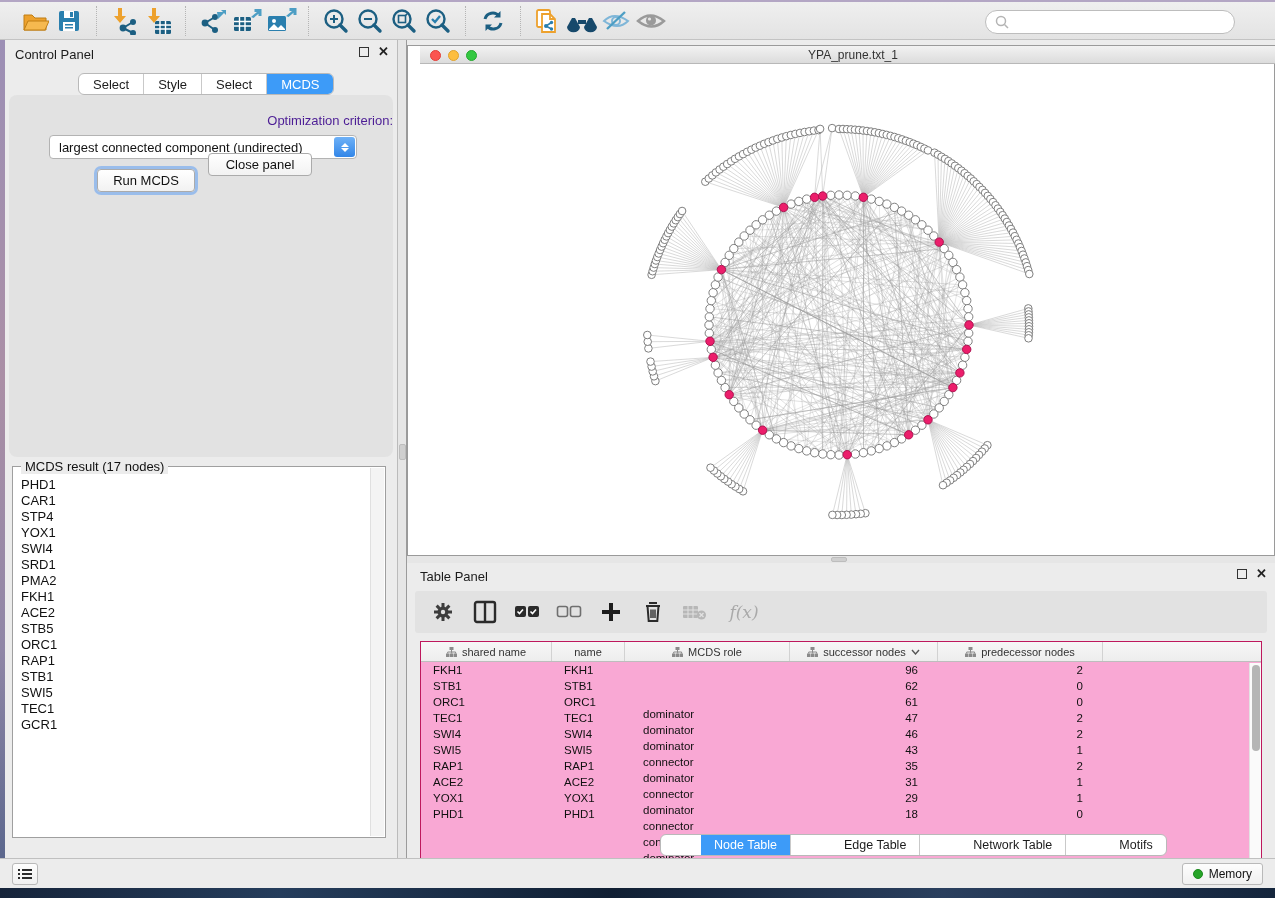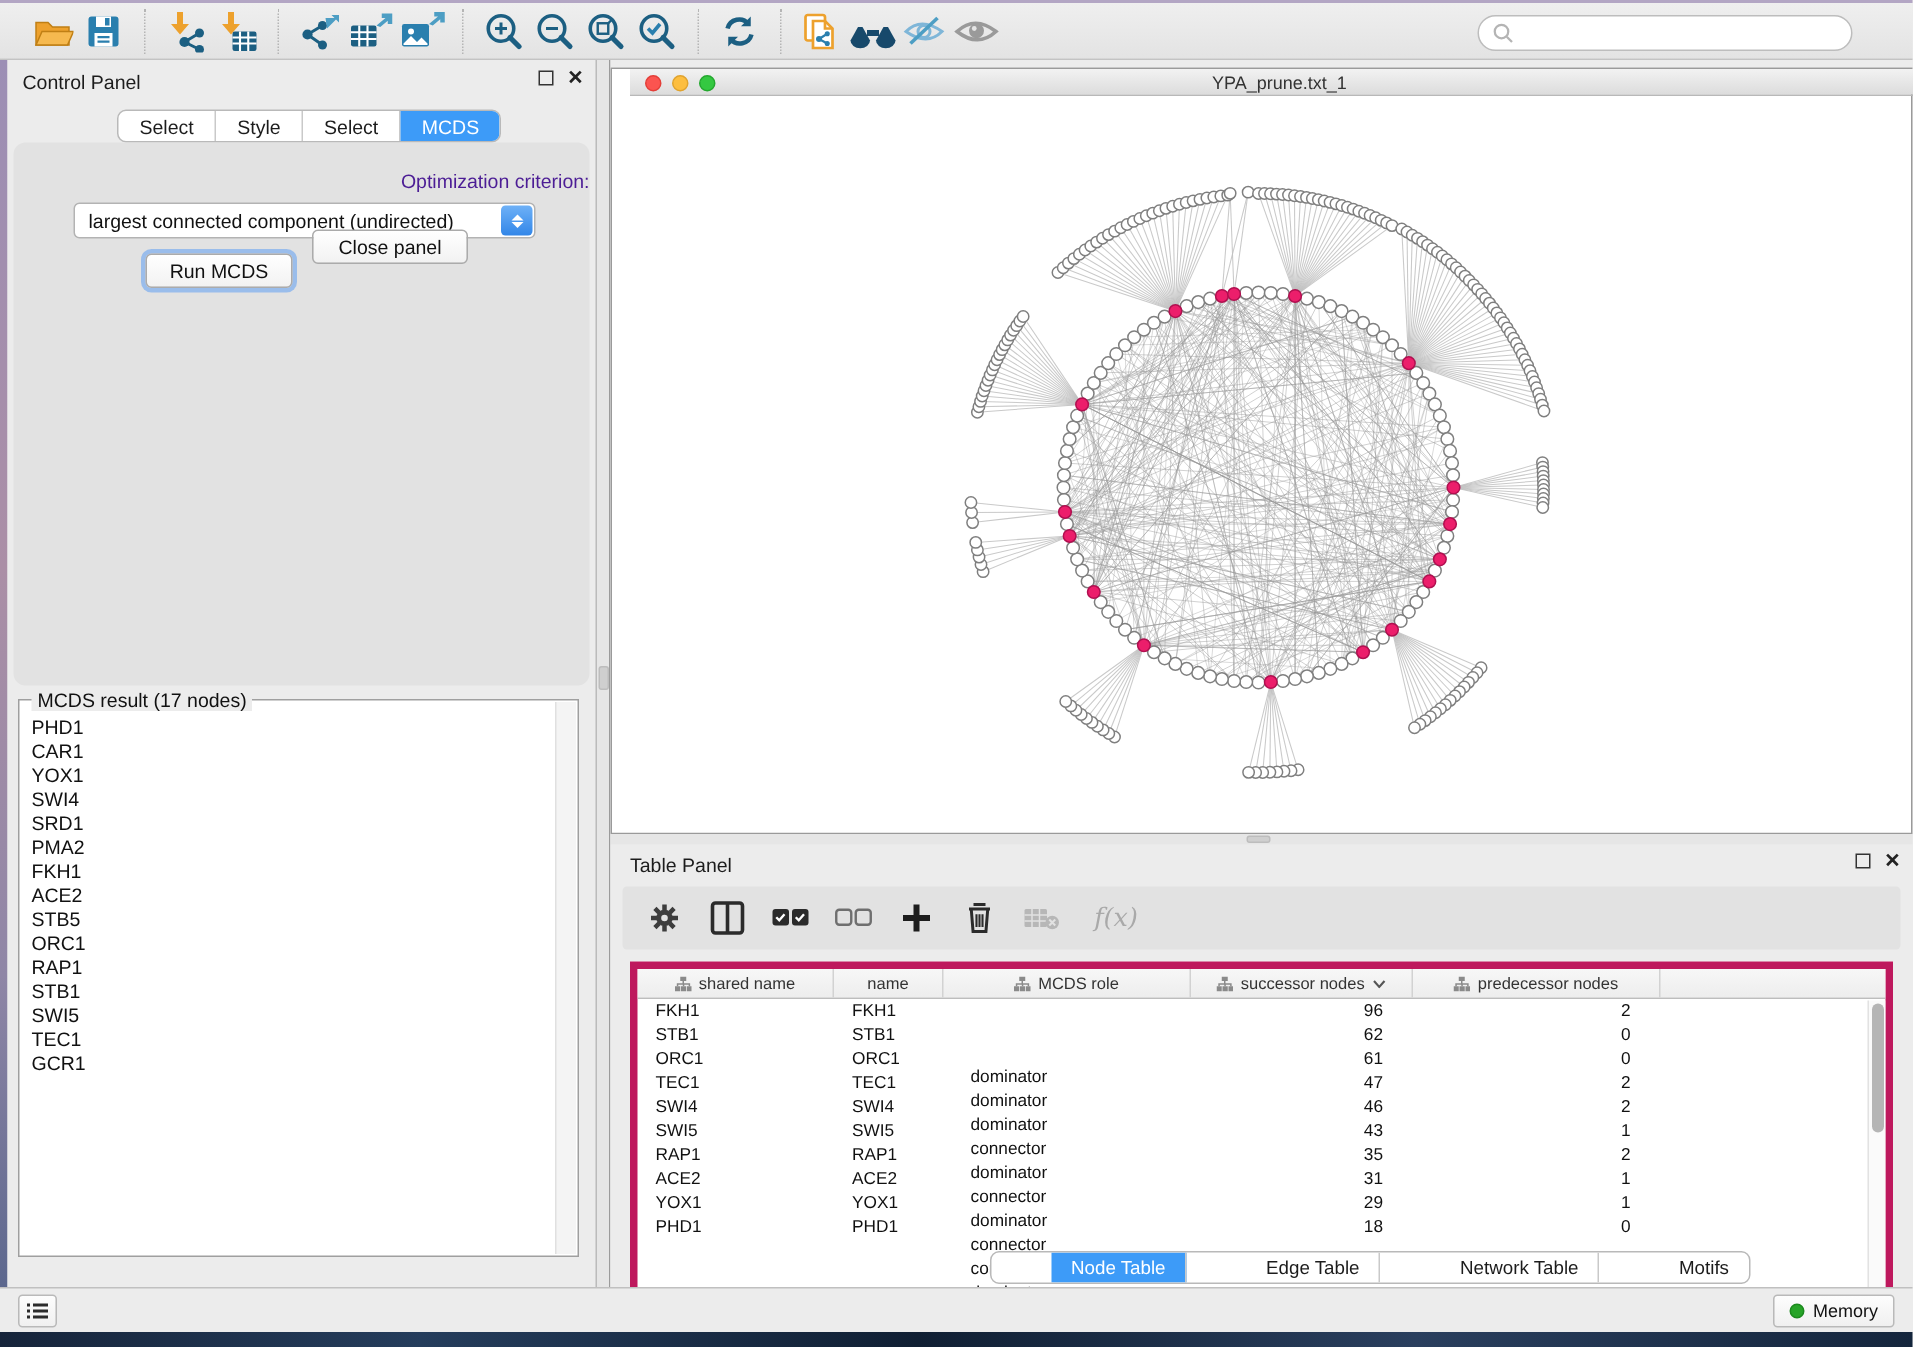--- a/index.html
+++ b/index.html
@@ -80,21 +80,21 @@
   #net-canvas { left:0; top:18px; width:866px; height:491px; background:#fff; }
 
   
   #table-panel { left:0; top:523px; width:868px; height:295px; background:#ececec; }
   #tp-title { left:13px; top:6px; font-size:13px; color:#1c1c1c; }
   #tp-toolbar { left:8px; top:28px; width:852px; height:42px; background:#e2e2e2; border-radius:3px;
     display:flex; align-items:center; padding-left:15px; gap:16px; }
   .tp-icon { display:flex; align-items:center; justify-content:center; width:26px; height:26px; }
   #fx-label { font-family:"DejaVu Serif", serif; font-style:italic; font-size:17px; color:#a9a9a9; }
 
-  #node-table { left:13px; top:78px; width:842px; height:232px; background:#ffffff; border:5px solid #be185d; overflow:hidden; }
+  #node-table { left:13px; top:78px; width:842px; height:232px; background:#f9a8d4; border:1px solid #be185d; overflow:hidden; }
   #table-header { display:flex; height:20px; background:linear-gradient(#f7f7f7,#ededed); border-bottom:1px solid #bdbdbd; }
   .th { display:flex; align-items:center; justify-content:center; gap:5px; font-size:11px; color:#333;
     border-right:1px solid #d2d2d2; height:100%; }
   .th:last-child { border-right:0; }
   .tr { display:flex; height:16px; font-size:11.5px; color:#111; }
   .td { height:16px; line-height:16px; white-space:nowrap; overflow:hidden; }
   .td.left { padding-left:12px; }
   .td.role { padding-left:18px;margin-top:44px; }
   .td.num { text-align:right; padding-right:20px; }
   #table-scroll { position:absolute; right:0; top:21px; width:12px; bottom:0; background:#fafafa; border-left:1px solid #e2e2e2; }
@@ -305,20 +305,21 @@
           </div>
       </div>
       <div id="run-btn" class="push-btn">Run MCDS</div>
       <div id="close-panel-btn" class="push-btn">Close panel</div>
     </div>
     <div id="result-group" class="abs">
       <div id="result-legend">MCDS result (17 nodes)</div>
       <div id="result-list">
           <div class="result-item">PHD1</div>
           <div class="result-item">CAR1</div>
+          <div class="result-item">STP4</div>
           <div class="result-item">YOX1</div>
           <div class="result-item">SWI4</div>
           <div class="result-item">SRD1</div>
           <div class="result-item">PMA2</div>
           <div class="result-item">FKH1</div>
           <div class="result-item">ACE2</div>
           <div class="result-item">STB5</div>
           <div class="result-item">ORC1</div>
           <div class="result-item">RAP1</div>
           <div class="result-item">STB1</div>

